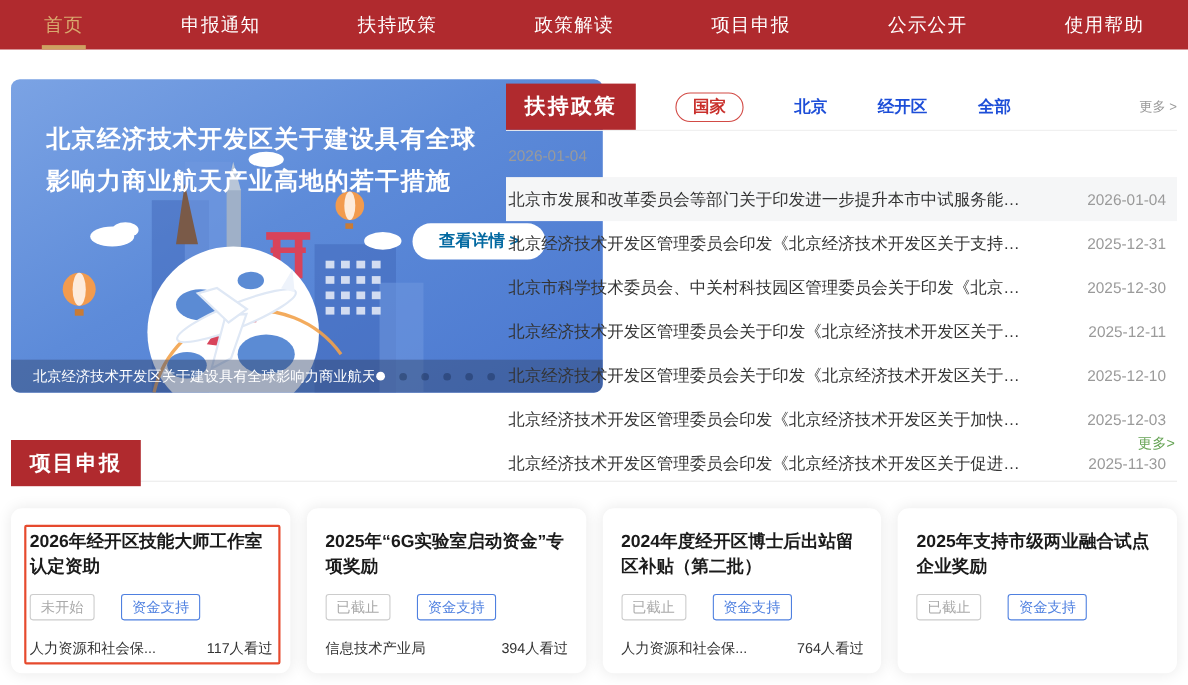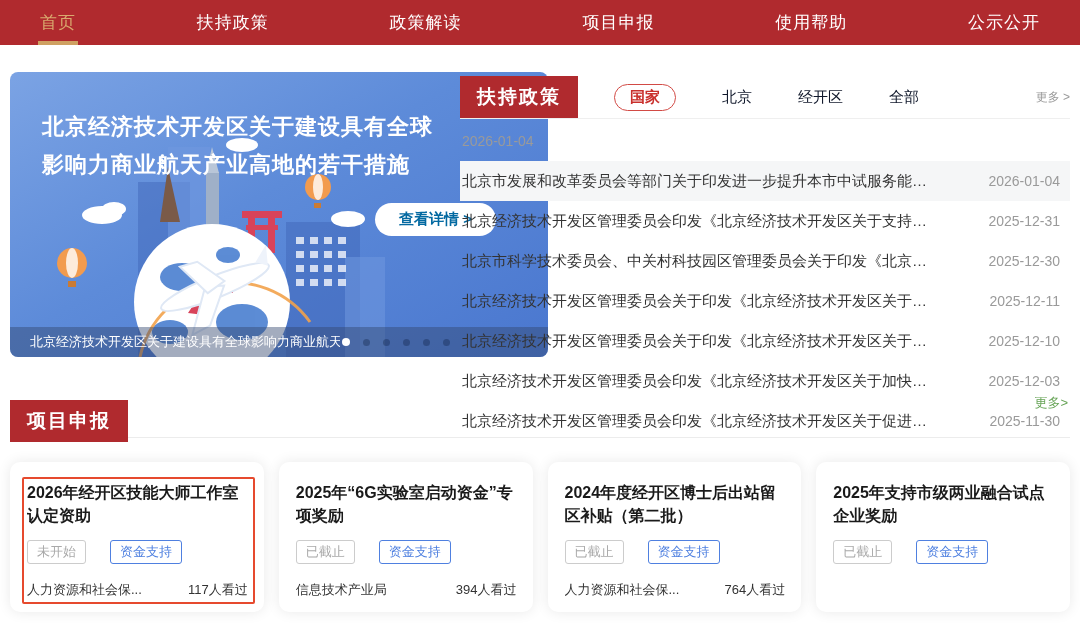--- a/index.html
+++ b/index.html
@@ -38,21 +38,21 @@
     cursor:pointer; }
   .dot.active { background:#ffffff; width:8px; height:8px; }
   .illus { position:absolute; left:0; bottom:0; width:447px; height:230px; }
 
   
   .policy { position:absolute; left:460px; top:76px; width:610px; }
   .policy-head { display:flex; align-items:center; border-bottom:1px solid #efefef; }
   .sec-badge { background:#b02a2e; color:#fff; font-size:19px; font-weight:bold;
     padding:8px 17px; letter-spacing:2px; display:inline-block; }
   .policy-tabs { display:flex; align-items:center; gap:46px; margin-left:36px; }
-  .ptab { font-size:15px; color:#0f172a; font-weight:normal; cursor:pointer; }
+  .ptab { font-size:15px; color:#1d4ed8; font-weight:bold; cursor:pointer; }
   .ptab.active { color:#c9302c; border:1px solid #d24a45; border-radius:999px;
     padding:3px 15px; font-weight:bold; }
   .policy-more { margin-left:auto; color:#999999; font-size:12px; cursor:pointer; }
   .policy-list { list-style:none; margin-top:2px; }
   .p-row { display:flex; align-items:center; justify-content:space-between;
     height:40px; padding:0 10px 0 2px; cursor:pointer; }
   .p-row.hl { background:#f5f6f7; }
   .p-title { font-size:15px; color:#333333; white-space:nowrap; overflow:hidden;
     text-overflow:ellipsis; max-width:475px; }
   .p-date { font-size:14px; color:#9a9a9a; flex-shrink:0; }
@@ -79,25 +79,26 @@
   .hl-ring { position:absolute; inset:15px 9px 8px 12px;
     border:2px solid #e64a2e; border-radius:2px; pointer-events:none; }
 </style>
 </head>
 <body>
 
 <div class="page">
 
   <nav class="topnav">
     <div class="nav-item active">首页</div>
+    <div class="nav-item">申报通知</div>
     <div class="nav-item">扶持政策</div>
     <div class="nav-item">政策解读</div>
     <div class="nav-item">项目申报</div>
+    <div class="nav-item">公示公开</div>
     <div class="nav-item">使用帮助</div>
-    <div class="nav-item">公示公开</div>
   </nav>
 
   <div class="banner">
     <svg class="illus" viewBox="0 0 447 230" xmlns="http://www.w3.org/2000/svg">
 
       <rect x="128" y="55" width="52" height="175" fill="#3f63b5" opacity="0.45"></rect>
       <rect x="158" y="20" width="42" height="210" fill="#6f97df" opacity="0.6"></rect>
       <rect x="276" y="95" width="74" height="135" fill="#3f63b5" opacity="0.45"></rect>
       <rect x="335" y="130" width="40" height="100" fill="#6f97df" opacity="0.55"></rect>
       <g fill="#ffffff" opacity="0.75">

